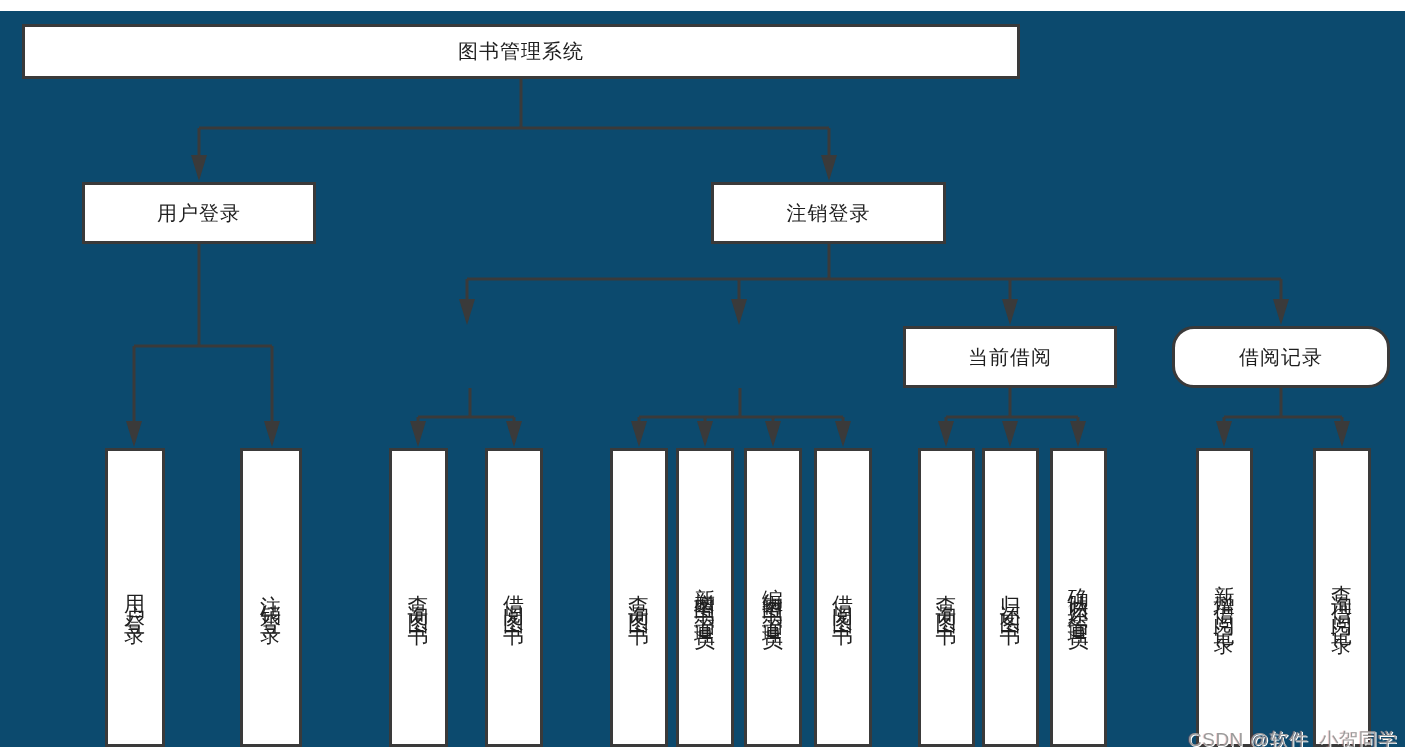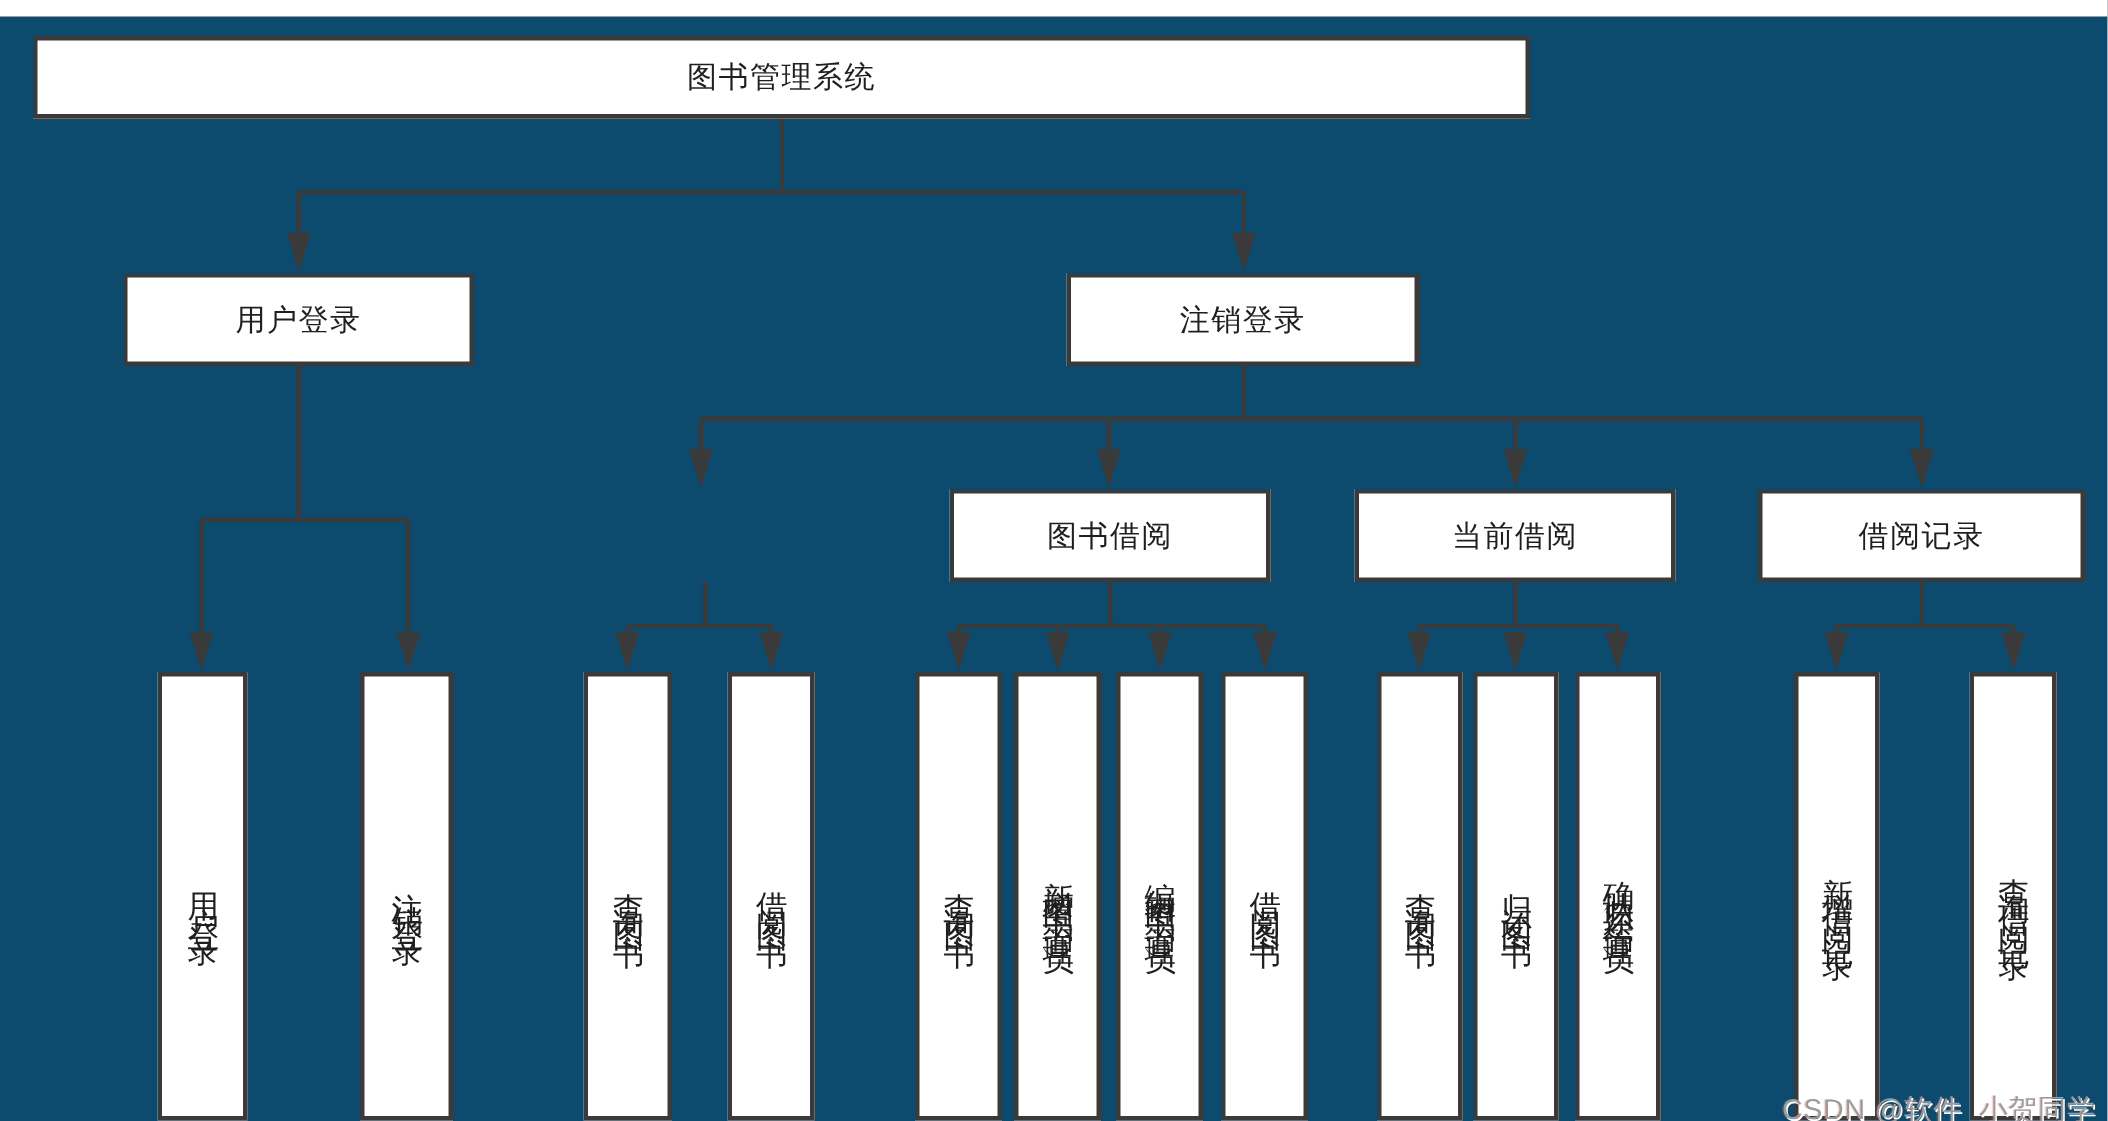--- a/index.html
+++ b/index.html
@@ -41,21 +41,21 @@
 
   
   .n-root  { left: 22px;  top: 13px;  width: 998px; height: 55px; }
   .n-login { left: 82px;  top: 171px; width: 234px; height: 62px; }
   .n-mgmt  { left: 711px; top: 171px; width: 235px; height: 62px; }
 
   .n-l3 { top: 315px; height: 62px; }
   .n-newbooks { left: 363px;  width: 215px; }
   .n-borrow   { left: 633px;  width: 214px; }
   .n-current  { left: 903px;  width: 214px; align-items: center; }
-  .n-records  { left: 1172px; width: 218px; }
+  .n-records  { left: 1172px; width: 218px; border-radius: 22px; }
 
   .n-leaf { top: 437px; height: 299px; }
   .lf-a1 { left: 105px;  width: 60px; }
   .lf-a2 { left: 240px;  width: 62px; }
   .lf-b1 { left: 389px;  width: 59px; }
   .lf-b2 { left: 485px;  width: 58px; }
   .lf-c1 { left: 610px;  width: 58px; }
   .lf-c2 { left: 676px;  width: 58px; }
   .lf-c3 { left: 744px;  width: 58px; }
   .lf-c4 { left: 814px;  width: 58px; }
@@ -121,23 +121,20 @@
     <span class="hlabel">图书管理系统</span>
   </div>
 
   <div class="box n-login">
     <span class="hlabel">用户登录</span>
   </div>
   <div class="box n-mgmt">
     <span class="hlabel">注销登录</span>
   </div>
 
-  <div class="box n-l3 n-borrow">
-    <span class="hlabel">图书借阅</span>
-  </div>
   <div class="box n-l3 n-current">
     <span class="hlabel">当前借阅</span>
   </div>
   <div class="box n-l3 n-records">
     <span class="hlabel">借阅记录</span>
   </div>
 
   <div class="box n-leaf lf-a1">
     <span class="leaf-text">用户登录</span>
   </div>

